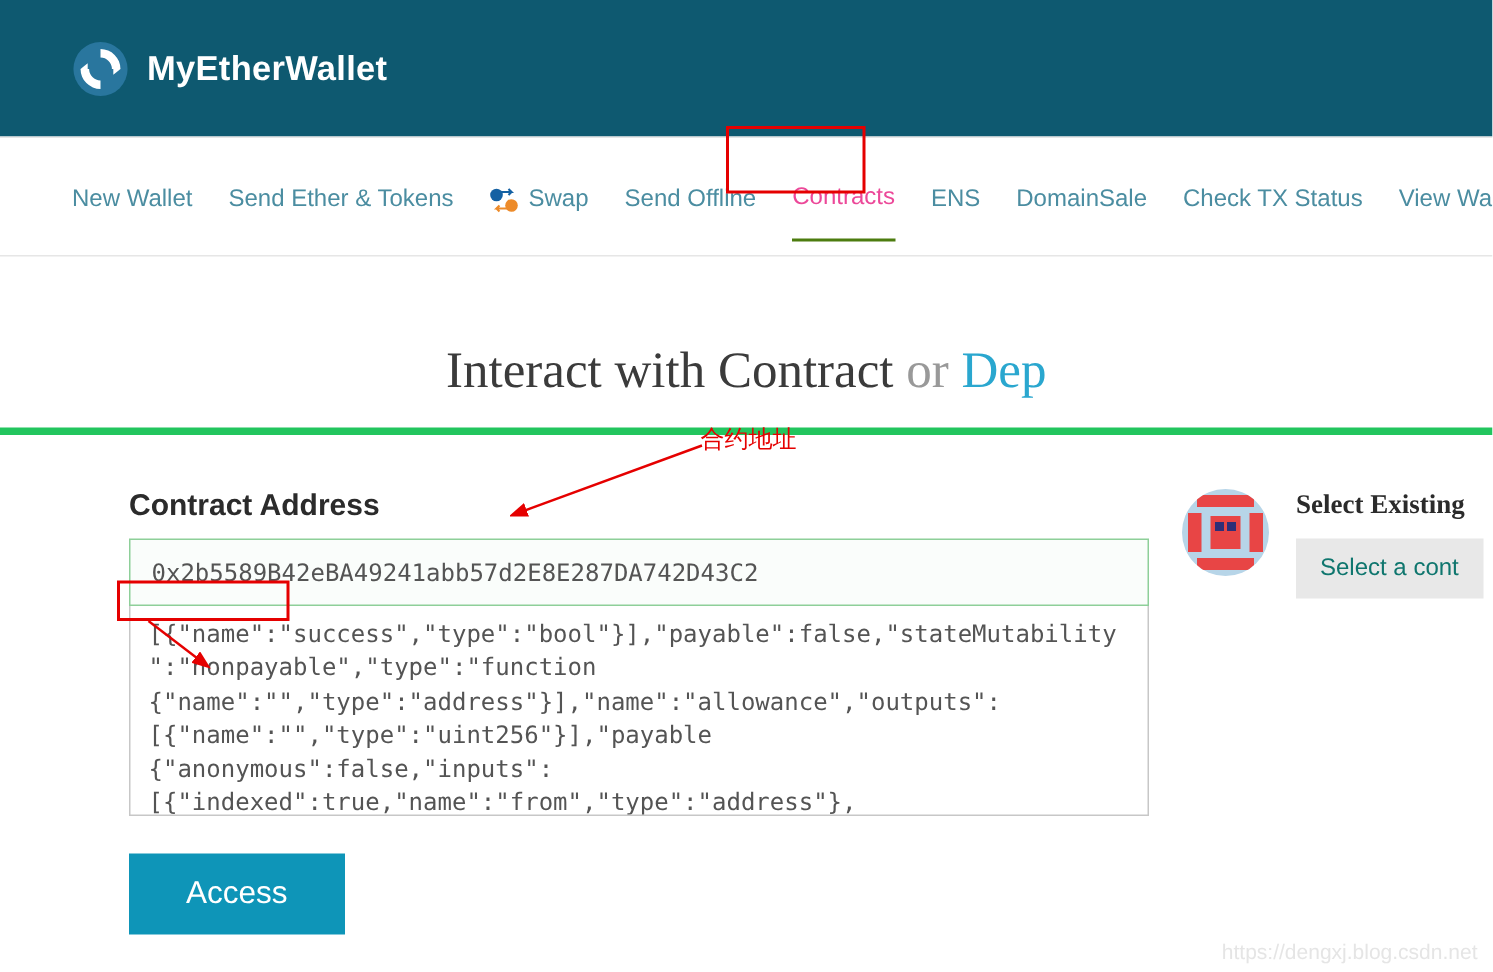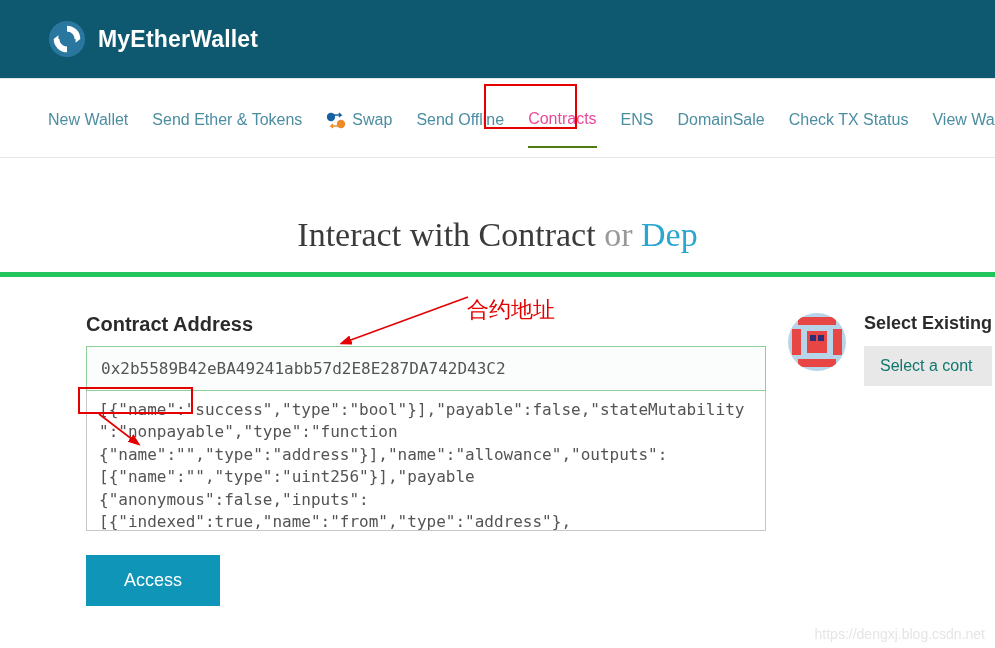--- a/index.html
+++ b/index.html
@@ -1,41 +1,41 @@
 <!DOCTYPE html>
 <html><head>
   <meta charset="utf-8">
   <style>
     * { margin: 0; padding: 0; box-sizing: border-box; }
     body { font-family: "Segoe UI", -apple-system, Arial, sans-serif; background: #fff; width: 995px; height: 648px; overflow: hidden; position: relative; }
-    .header { background: #0e5970; height: 78px; display: flex; align-items: center; padding: 0 48px; }
+    .header { background: #0e5970; height: 91px; display: flex; align-items: center; padding: 0 48px; }
     .logo-wrap { display: flex; align-items: center; gap: 12px; }
     .logo-icon { width: 38px; height: 38px; }
     .logo-text { color: #fff; font-size: 23px; font-weight: 700; letter-spacing: 0.2px; }
     .nav { display: flex; align-items: center; gap: 24px; padding: 22px 48px 0 48px; border-top: 1px solid #e6e6e6; border-bottom: 1px solid #e6e6e6; height: 80px; }
     .nav a { color: #4b8da1; text-decoration: none; font-size: 16px; padding-bottom: 18px; white-space: nowrap; cursor: pointer; }
     .nav a.active { color: #ec4899; border-bottom: 2px solid #4d7c0f; }
     .swap-item { display: inline-flex; align-items: center; gap: 6px; }
     .swap-icon { width: 20px; height: 17px; }
     .page-title { text-align: center; padding: 38px 0 18px 0; font-size: 34px; font-weight: 400; color: #3b3b3b; border-bottom: 5px solid #22c55e; margin: 20px 0 0 0; font-family: Liberation Serif, serif; }
     .page-title .or { color: #999; font-weight: 300; }
     .page-title .dep { color: #2aa7cf; font-weight: 300; }
     .content { padding: 36px 0 0 86px; display: flex; gap: 22px; }
     .left-col { width: 680px; }
     .right-col { display: flex; gap: 18px; align-items: flex-start; padding-top: 0; }
     .label { color: #2b2b2b; font-size: 20px; font-weight: 600; margin-bottom: 10px; }
     .input { width: 100%; border: 1px solid #8ecf99; background: #fafdfb; padding: 12px 14px; font-family: Consolas, monospace; font-size: 16px; color: #545454; outline: none; }
     .textarea { width: 100%; height: 140px; border: 1px solid #c7c7c7; border-top: none; background: #fff; padding: 8px 12px; font-family: Consolas, monospace; font-size: 16px; color: #545454; overflow: hidden; white-space: pre-wrap; resize: none; line-height: 1.4; }
-    .access-btn { background: #0e95b8; color: #fff; border: none; padding: 15px 38px; font-size: 18px; margin-top: 20px; cursor: pointer; }
+    .access-btn { background: #0e95b8; color: #fff; border: none; padding: 15px 38px; font-size: 21px; margin-top: 20px; cursor: pointer; }
     .ident { width: 58px; height: 58px; border-radius: 50%; overflow: hidden; flex-shrink: 0; }
-    .sel-label { color: #2b2b2b; font-size: 18px; font-weight: 600; margin-bottom: 12px; white-space: nowrap; }
+    .sel-label { color: #2b2b2b; font-size: 18px; font-weight: 600; margin-bottom: 12px; white-space: nowrap; font-family: Liberation Serif, serif; }
     .select { background: #e8e8e8; color: #0f766e; padding: 11px 16px; font-size: 16px; white-space: nowrap; }
     .red-box1 { position: absolute; border: 2px solid #e50000; left: 484px; top: 84px; width: 93px; height: 45px; pointer-events: none; }
     .red-box2 { position: absolute; border: 2px solid #e50000; left: 78px; top: 387px; width: 115px; height: 27px; pointer-events: none; }
-    .anno-text { position: absolute; left: 467px; top: 283px; color: #e50000; font-size: 22px; pointer-events: none; margin-top: 12px; }
+    .anno-text { position: absolute; left: 467px; top: 283px; color: #e50000; font-size: 16px; pointer-events: none; }
     .watermark { position: absolute; right: 10px; bottom: 6px; color: #e5e5e5; font-size: 14px; }
     .arrow { position: absolute; pointer-events: none; }
   </style>
 </head>
 <body>
 
 <div class="header">
   <div class="logo-wrap">
     <span class="logo-icon">
       <svg viewBox="0 0 40 40" width="38" height="38">

